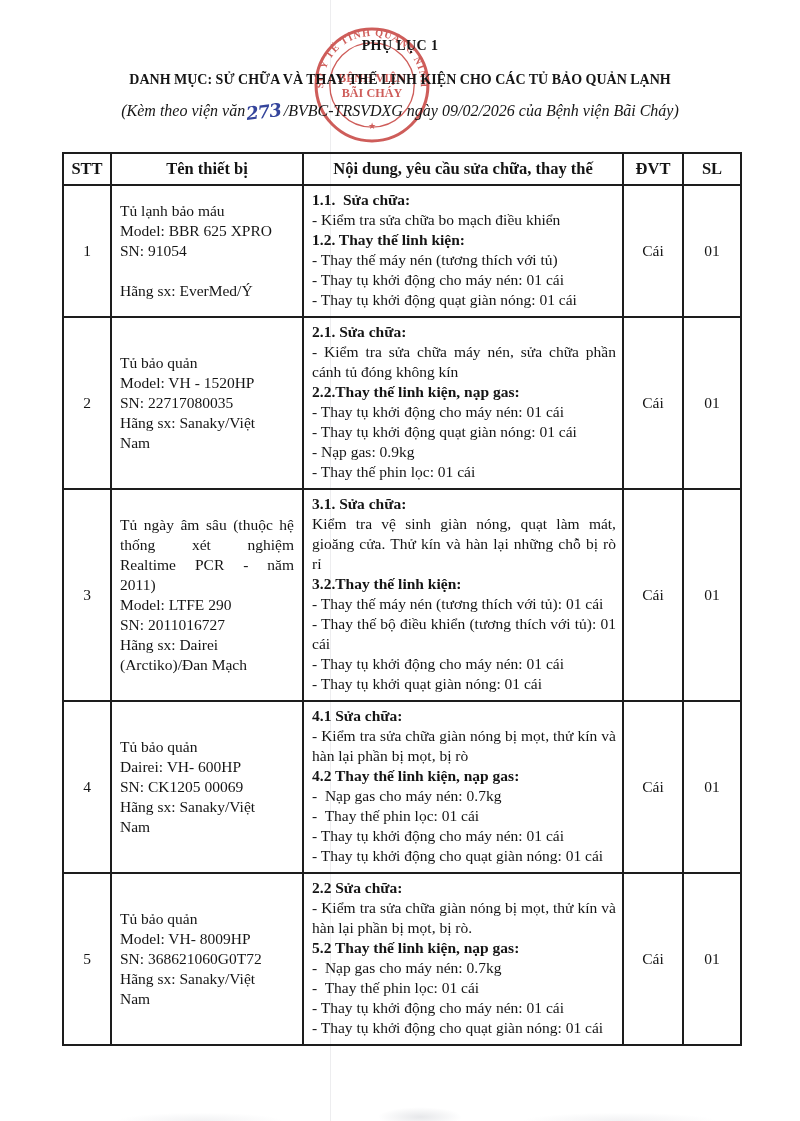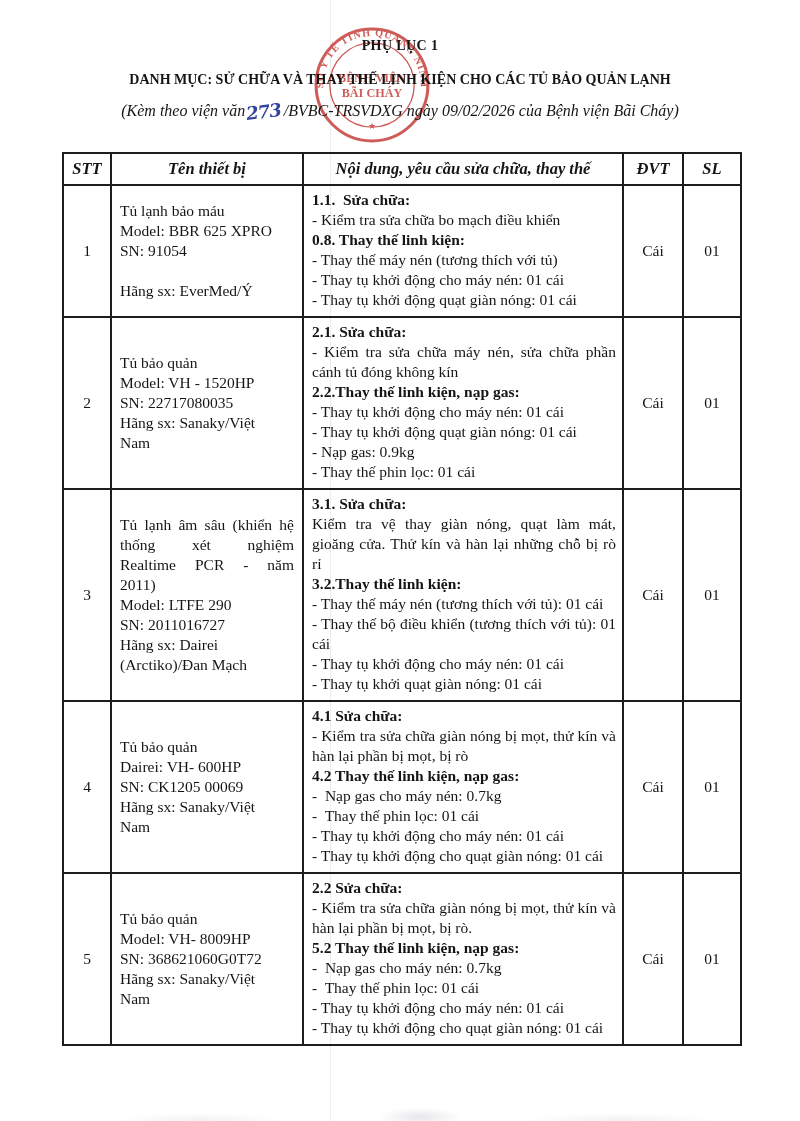--- a/index.html
+++ b/index.html
@@ -29,21 +29,21 @@
     font-family:"DejaVu Serif",serif;letter-spacing:-1px;
   }
   .stamp{position:absolute;left:311px;top:24px;width:122px;height:122px;opacity:.82;z-index:0;}
   table.doc{
     width:678px;margin:30px 0 0 62px;border-collapse:collapse;table-layout:fixed;
     position:relative;z-index:1;
   }
   table.doc th,table.doc td{border:2px solid #1d1d1d;}
   col.c-stt{width:48px;}col.c-dev{width:192px;}col.c-content{width:320px;}
   col.c-dvt{width:60px;}col.c-sl{width:58px;}
-  th{font-size:16.5px;font-weight:bold;padding:5px 2px;text-align:center;font-style:italic;}
+  th{font-size:16.5px;font-weight:bold;padding:5px 2px;text-align:center;}
   td{font-size:15.5px;line-height:20px;vertical-align:middle;}
   td.cell-stt,td.cell-dvt,td.cell-sl{text-align:center;padding:4px 2px;}
   td.cell-device{padding:6px 8px;}
   td.cell-content{vertical-align:top;padding:4px 6px 6px 8px;border-radius:10px;}
   .content-cell-line{white-space:pre-wrap;text-align:justify;}
   .content-cell-line.bold{font-weight:bold;text-align:left;}
   .device-line{min-height:20px;}
   .device-line.spread{text-align:justify;text-align-last:justify;}
 </style>
 </head>
@@ -95,21 +95,21 @@
         <td class="cell-device">
           <div class="device-line">Tủ lạnh bảo máu</div>
           <div class="device-line">Model: BBR 625 XPRO</div>
           <div class="device-line">SN: 91054</div>
           <div class="device-line">&nbsp;</div>
           <div class="device-line">Hãng sx: EverMed/Ý</div>
         </td>
         <td class="cell-content">
           <div class="content-cell-line bold">1.1.  Sửa chữa:</div>
           <div class="content-cell-line">- Kiểm tra sửa chữa bo mạch điều khiển</div>
-          <div class="content-cell-line bold">0.8. Thay thế linh kiện:</div>
+          <div class="content-cell-line bold">1.2. Thay thế linh kiện:</div>
           <div class="content-cell-line">- Thay thế máy nén (tương thích với tủ)</div>
           <div class="content-cell-line">- Thay tụ khởi động cho máy nén: 01 cái</div>
           <div class="content-cell-line">- Thay tụ khởi động quạt giàn nóng: 01 cái</div>
         </td>
         <td class="cell-dvt">Cái</td>
         <td class="cell-sl">01</td>
       </tr>
       <tr>
         <td class="cell-stt">2</td>
         <td class="cell-device">
@@ -127,32 +127,32 @@
           <div class="content-cell-line">- Thay tụ khởi động quạt giàn nóng: 01 cái</div>
           <div class="content-cell-line">- Nạp gas: 0.9kg</div>
           <div class="content-cell-line">- Thay thế phin lọc: 01 cái</div>
         </td>
         <td class="cell-dvt">Cái</td>
         <td class="cell-sl">01</td>
       </tr>
       <tr>
         <td class="cell-stt">3</td>
         <td class="cell-device">
-          <div class="device-line spread">Tủ lạnh âm sâu (khiển hệ</div>
+          <div class="device-line spread">Tủ ngày âm sâu (thuộc hệ</div>
           <div class="device-line spread">thống xét nghiệm</div>
           <div class="device-line spread">Realtime PCR - năm</div>
           <div class="device-line">2011)</div>
           <div class="device-line">Model: LTFE 290</div>
           <div class="device-line">SN: 2011016727</div>
           <div class="device-line">Hãng sx: Dairei</div>
           <div class="device-line">(Arctiko)/Đan Mạch</div>
         </td>
         <td class="cell-content">
           <div class="content-cell-line bold">3.1. Sửa chữa:</div>
-          <div class="content-cell-line">Kiểm tra vệ thay giàn nóng, quạt làm mát, gioăng cửa. Thử kín và hàn lại những chỗ bị rò rỉ</div>
+          <div class="content-cell-line">Kiểm tra vệ sinh giàn nóng, quạt làm mát, gioăng cửa. Thử kín và hàn lại những chỗ bị rò rỉ</div>
           <div class="content-cell-line bold">3.2.Thay thế linh kiện:</div>
           <div class="content-cell-line">- Thay thế máy nén (tương thích với tủ): 01 cái</div>
           <div class="content-cell-line">- Thay thế bộ điều khiển (tương thích với tủ): 01 cái</div>
           <div class="content-cell-line">- Thay tụ khởi động cho máy nén: 01 cái</div>
           <div class="content-cell-line">- Thay tụ khởi quạt giàn nóng: 01 cái</div>
         </td>
         <td class="cell-dvt">Cái</td>
         <td class="cell-sl">01</td>
       </tr>
       <tr>

